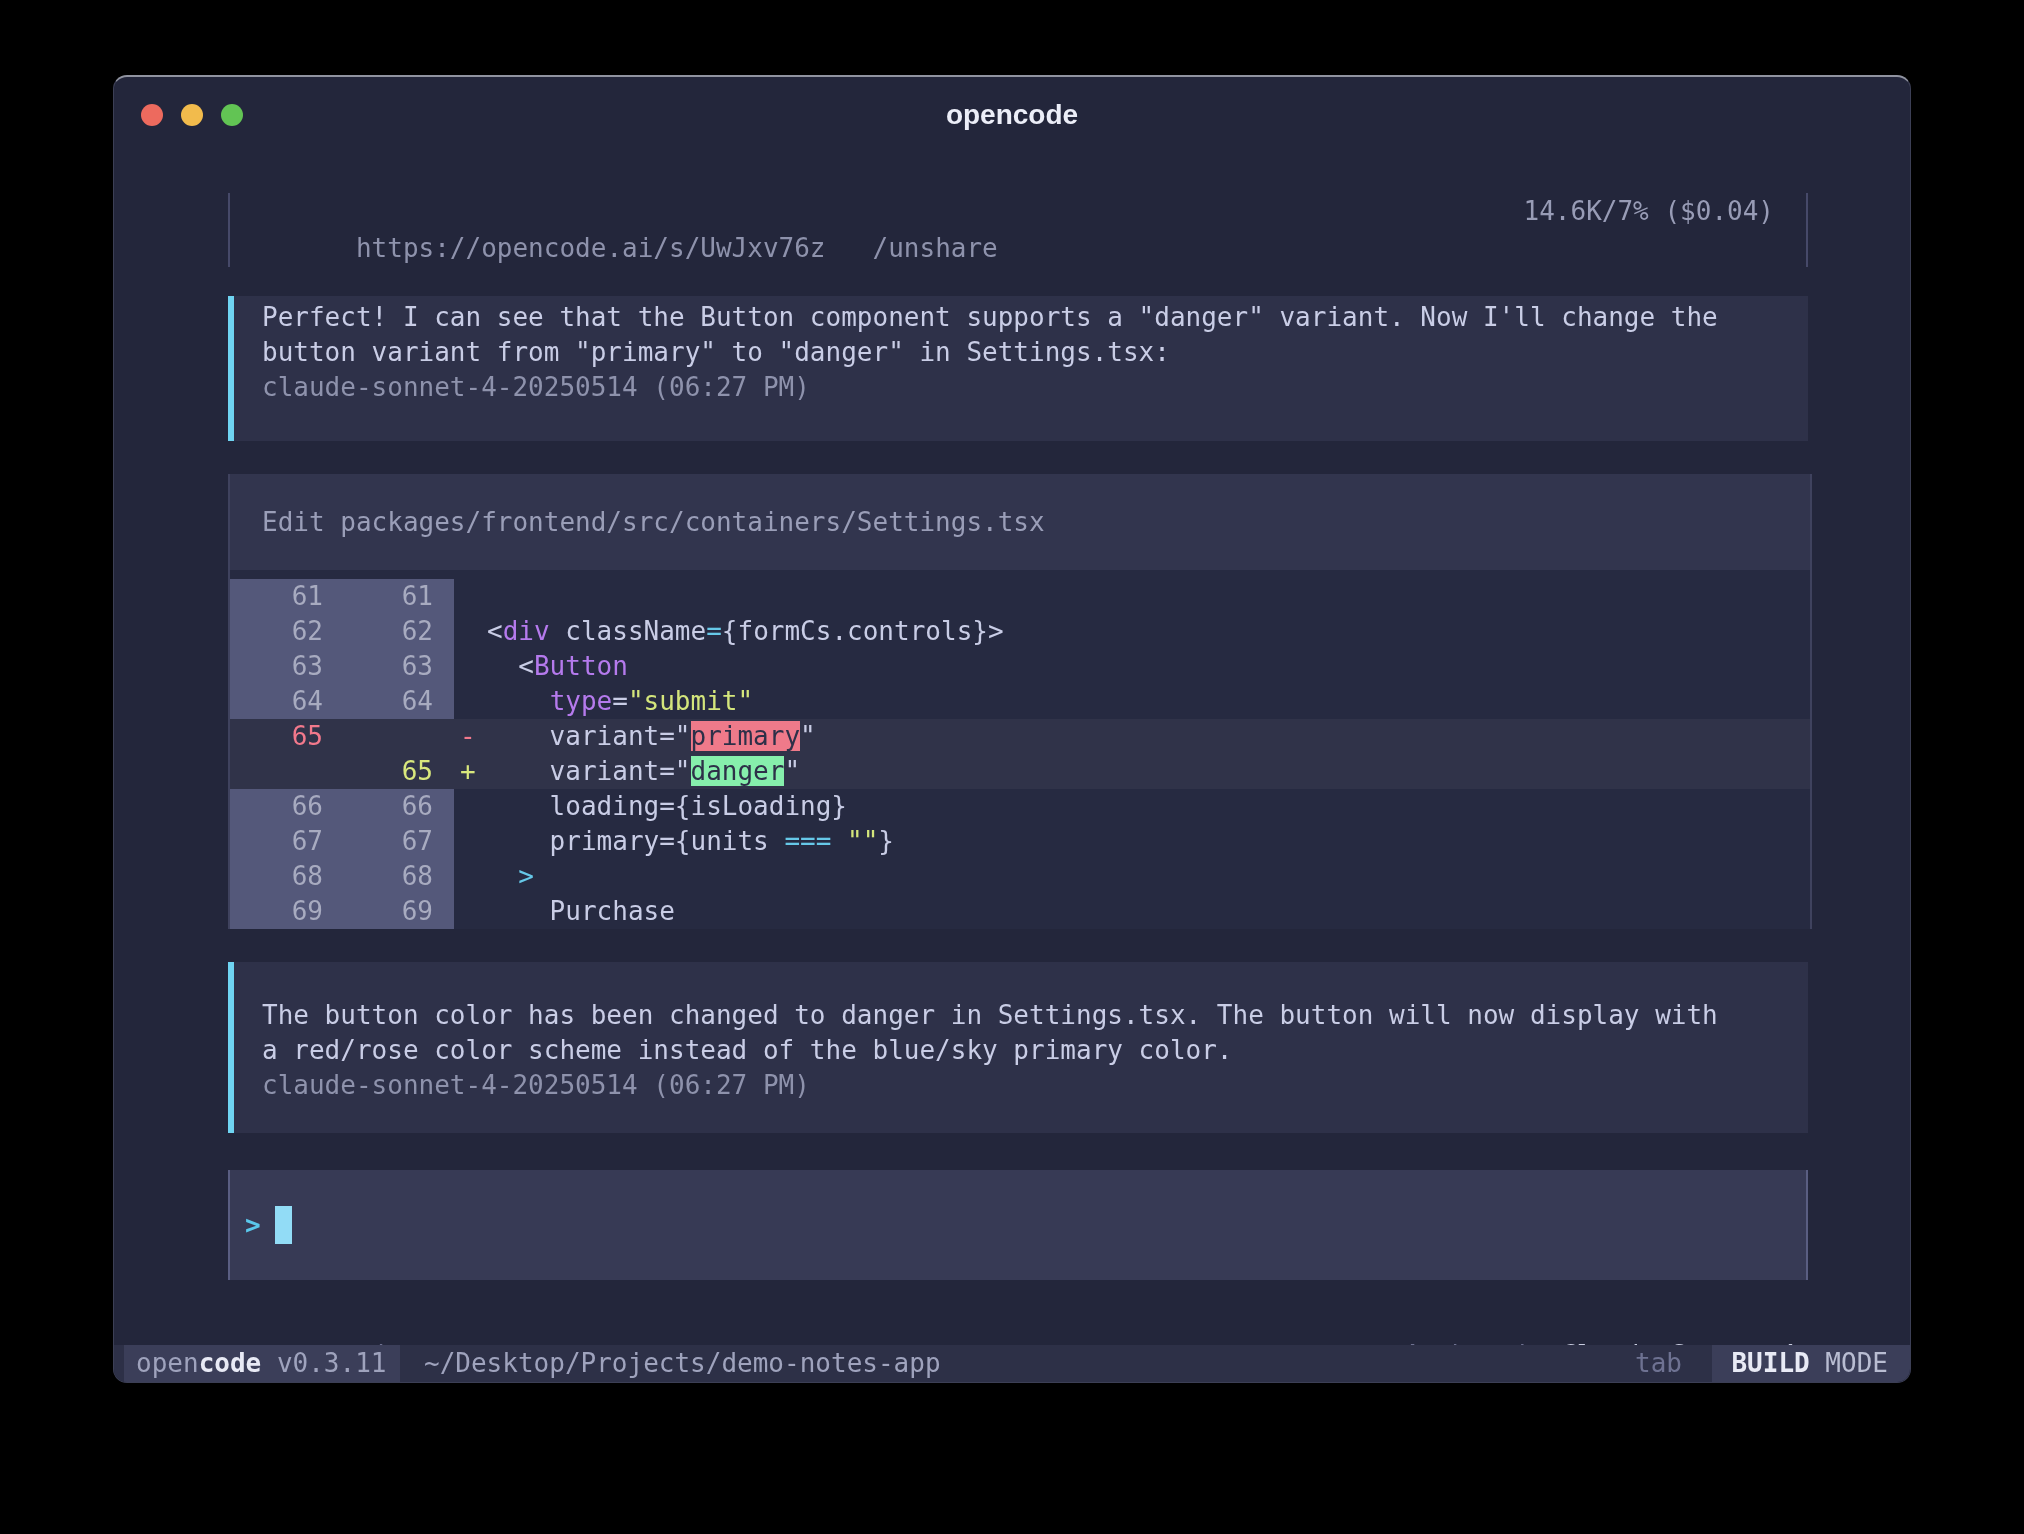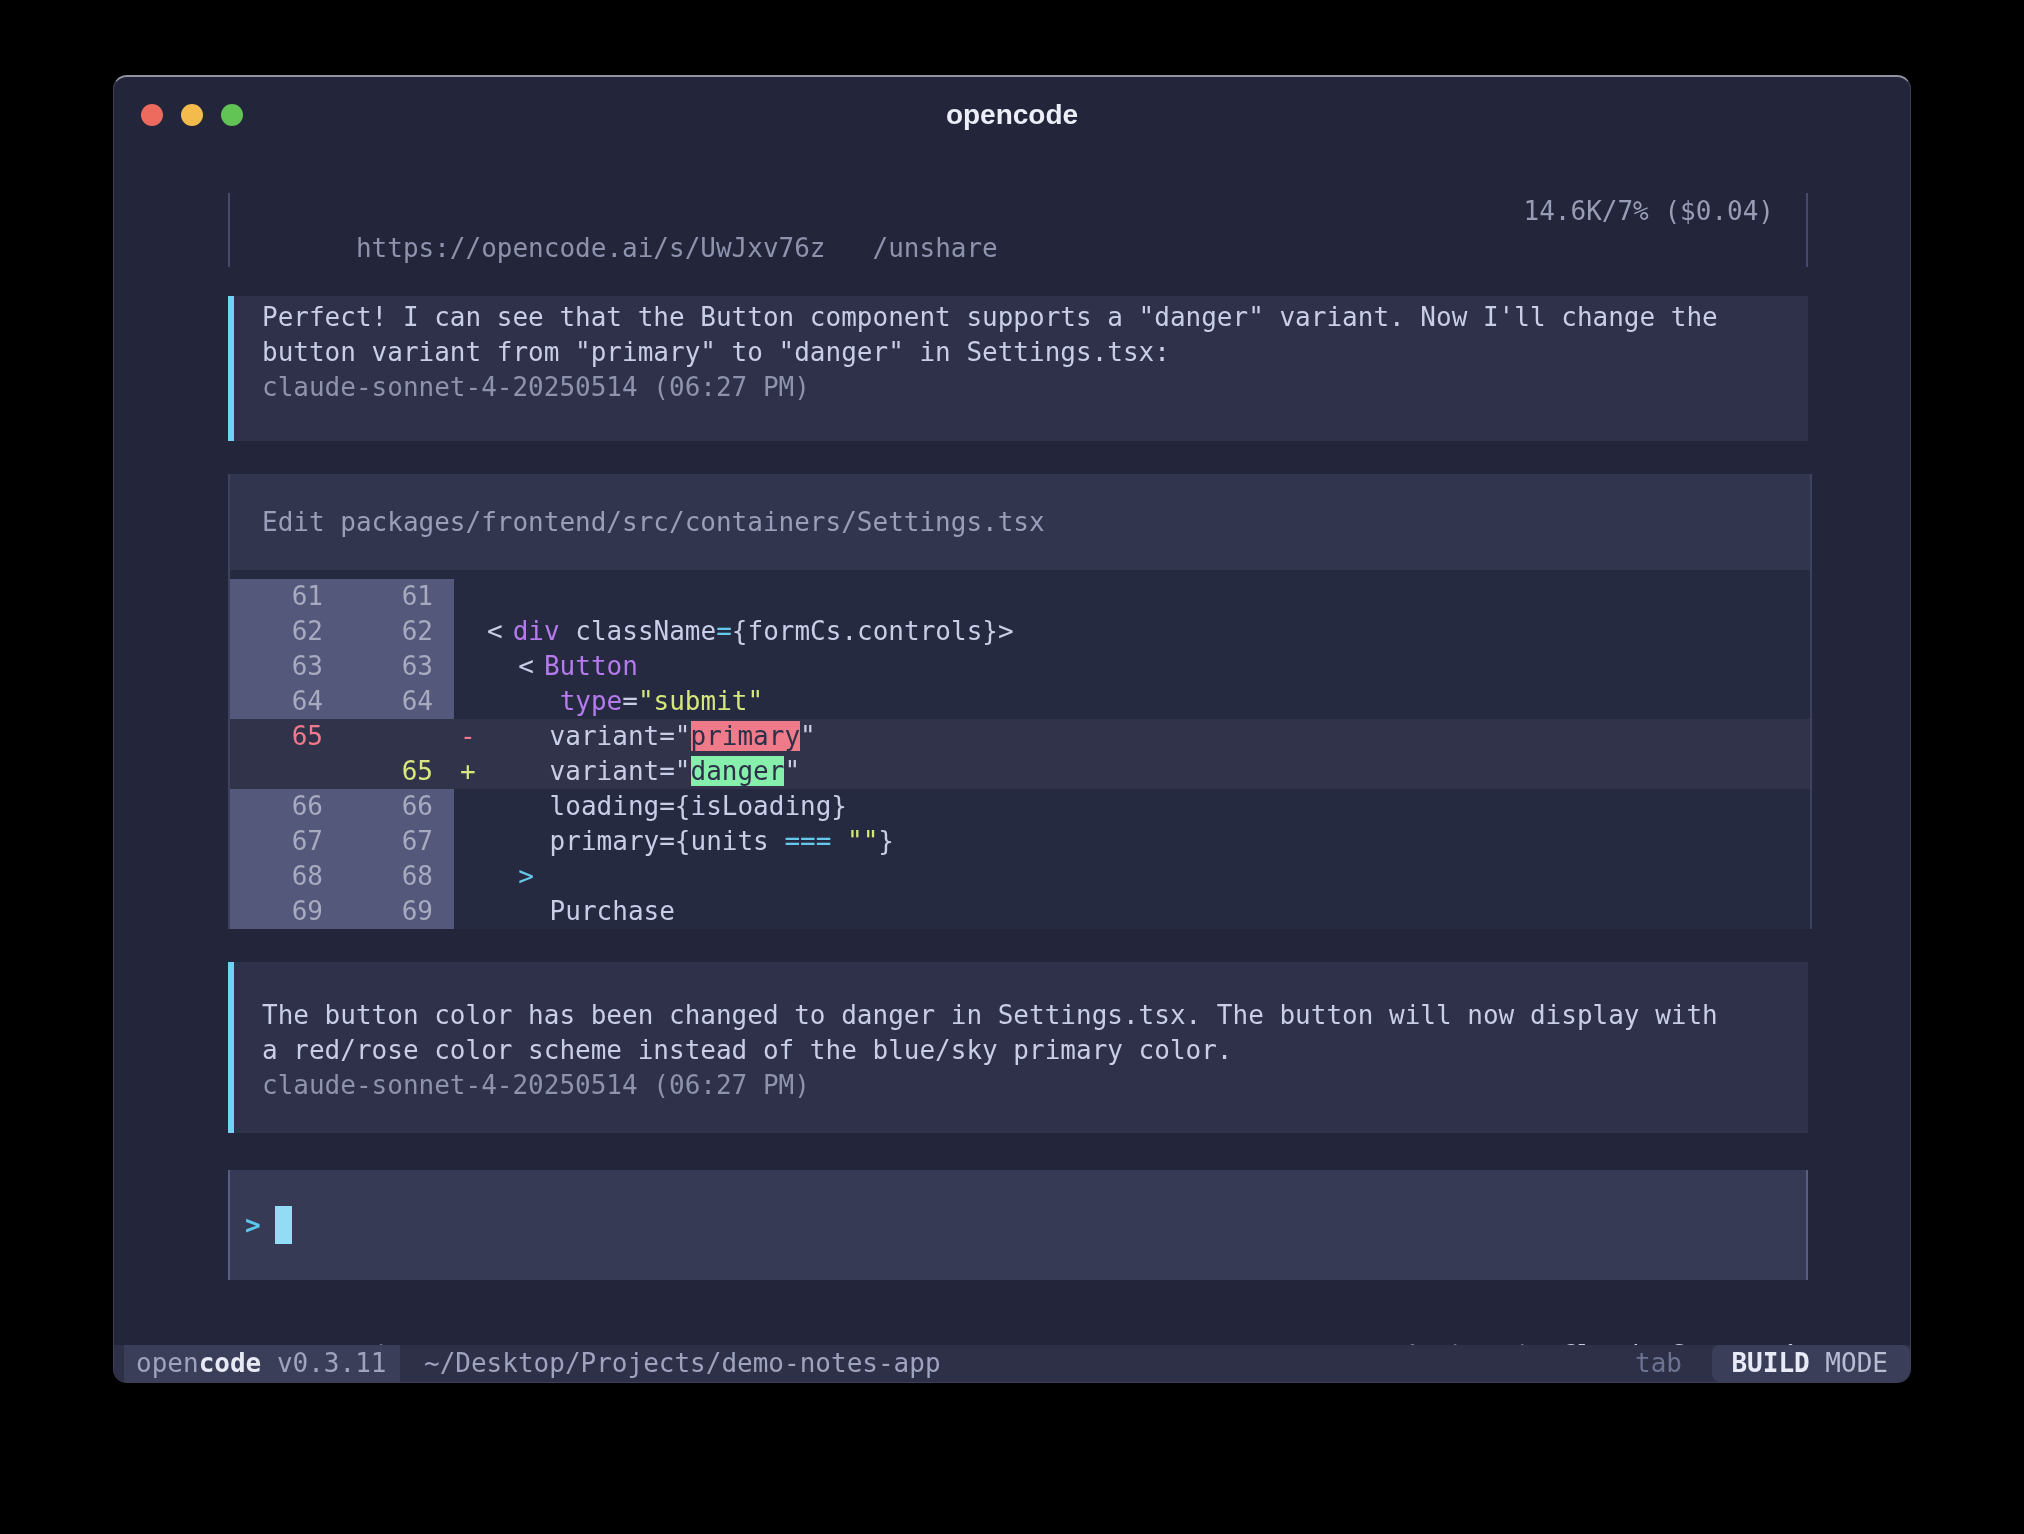--- a/index.html
+++ b/index.html
@@ -59,21 +59,21 @@
   .ln{box-sizing:border-box;display:inline-block;}
   .ln-old{width:112px;text-align:right;padding-right:19px;}
   .ln-new{width:112px;text-align:right;padding-right:21px;}
   .marker{width:33px;flex:none;padding-left:6px;box-sizing:border-box;}
   .code{white-space:pre;}
   .diff-row-del,.diff-row-add{background:#303349;}
   .diff-row-del .gutter,.diff-row-add .gutter{background:transparent;}
   .diff-row-del .ln-old,.diff-row-del .marker{color:#f2798c;}
   .diff-row-add .ln-new,.diff-row-add .marker{color:#d9e87d;}
   .c-plain{color:#c9cde6;}
-  .c-purple{color:#b57aed;margin-left:10px;}
+  .c-purple{color:#b57aed;}
   .c-cyan{color:#66c8e8;}
   .c-string{color:#d4e67c;}
   .c-del-hl{background:#ef7a8a;color:#2d3048;}
   .c-add-hl{background:#86efac;color:#2d3048;}
   
   .input-box{
     position:absolute;left:114px;top:1093px;width:1580px;height:110px;box-sizing:border-box;
     background:#373a55;border-left:2px solid #5a5e82;border-right:2px solid #5a5e82;
     display:flex;align-items:center;padding-left:15px;font-size:26px;
   }
@@ -98,21 +98,21 @@
   .sb-chip-left{
     position:absolute;left:10px;top:0;height:37px;background:#3b3e59;
     padding:0 14px 12px 12px;
   }
   .sb-dim{color:#9fa3bd;}
   .sb-bright{color:#e8eaf5;font-weight:bold;}
   .sb-cwd{position:absolute;left:310px;top:0;color:#9fa3bd;}
   .sb-tab{position:absolute;right:228px;top:0;color:#6e7292;}
   .sb-chip-right{
     position:absolute;right:0;top:0;height:37px;background:#3b3e59;
-    padding:0 22px 0 19px;border-bottom-right-radius:13px;border-radius:8px;
+    padding:0 22px 0 19px;border-bottom-right-radius:13px;
   }
   .sb-mode-rest{color:#b9bdd2;}
 </style>
 </head>
 <body>
 
 <div class="window">
 
   <div class="titlebar">
     <span class="light red"></span>

